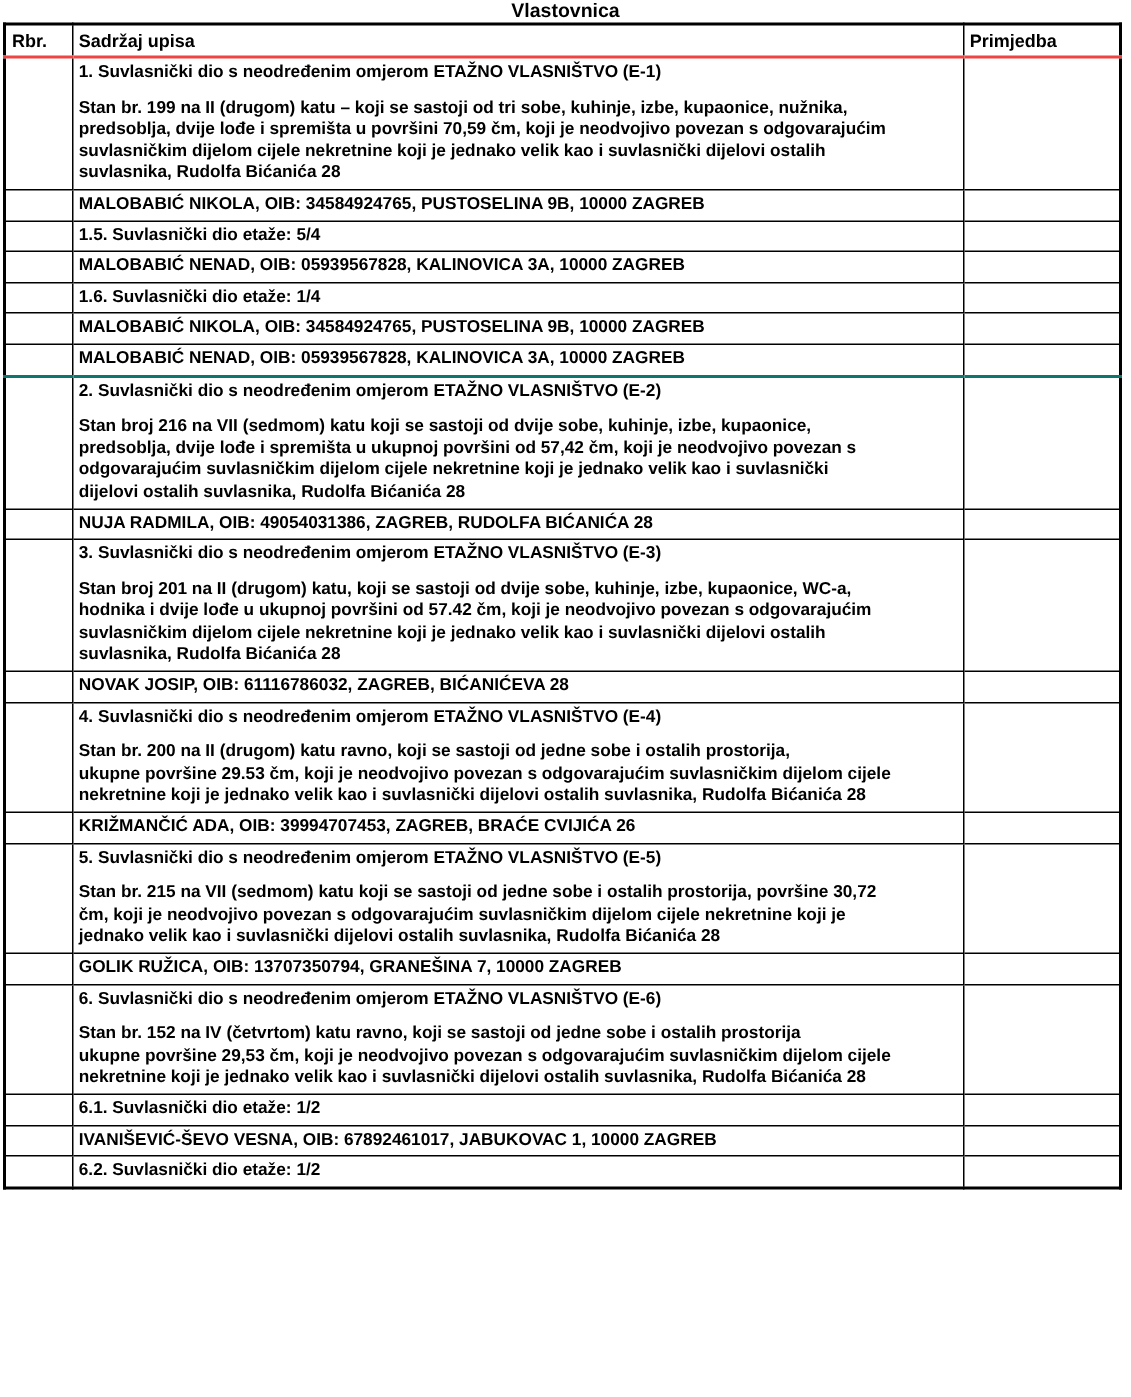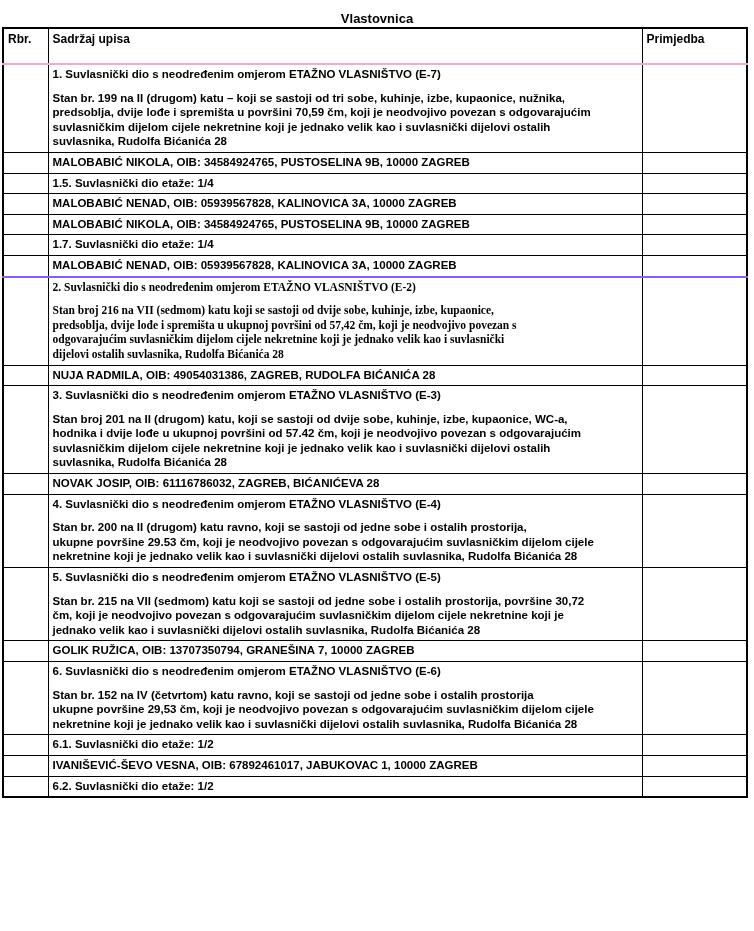--- a/index.html
+++ b/index.html
@@ -19,21 +19,21 @@
     width: 754px;
     height: 931px;
     box-sizing: border-box;
   }
   #doc-title {
     text-align: center;
     font-size: 13px;
     font-weight: bold;
     line-height: 13px;
     margin: 0;
-    padding: 12px 0 2px 0;
+    padding: 0 0 2px 0;
     letter-spacing: 0px;
   }
   table.vlast {
     border-collapse: collapse;
     table-layout: fixed;
     width: 744px;
     margin: 0 0 0 2px;
     border-left: 2px solid #000;
     border-right: 2px solid #000;
     border-top: 2px solid #000;
@@ -47,30 +47,30 @@
     border-left: 1px solid #000;
     border-right: 1px solid #000;
     vertical-align: top;
     padding: 2px 3px 3px 4px;
     font-size: 11.5px;
     line-height: 14.6px;
     font-weight: bold;
     text-align: left;
   }
   table.vlast thead th {
-    border-bottom: 2px solid #f9a8d4;
+    border-bottom: 2px solid #ef4444;
     font-size: 12px;
     padding-top: 2px;
-    padding-bottom: 16px;
+    padding-bottom: 2px;
     line-height: 16px;
   }
   th.h-sad { text-align: center; }
 
   
-  tr.sep-thick > td { border-top: 2px solid #8b5cf6; font-family: Liberation Serif, serif; }
+  tr.sep-thick > td { border-top: 2px solid #0f766e; }
   tr.sep-thin  > td { border-top: 1px solid #000; }
   tr.first-row > td { border-top: 0; }
 
   td.cell-sad { border-left: 1px solid #000; }
   td.cell-rbr { border-left: 0; }
   td.cell-prim { border-right: 0; }
 
   .blk { margin: 0; padding: 0; }
   .blk + .blk { margin-top: 9px; }
   .desc { white-space: pre-line; }
@@ -92,60 +92,60 @@
       <tr>
         <th class="h-rbr">Rbr.</th>
         <th class="h-sad">Sadržaj upisa</th>
         <th class="h-prim">Primjedba</th>
       </tr>
     </thead>
     <tbody id="tbody">
         <tr class="first-row">
           <td class="cell-rbr"></td>
           <td class="cell-sad">
-            <div class="blk">1. Suvlasnički dio s neodređenim omjerom ETAŽNO VLASNIŠTVO (E-7)</div>
+            <div class="blk">1. Suvlasnički dio s neodređenim omjerom ETAŽNO VLASNIŠTVO (E-1)</div>
             <div class="blk desc">Stan br. 199 na II (drugom) katu – koji se sastoji od tri sobe, kuhinje, izbe, kupaonice, nužnika,
 predsoblja, dvije lođe i spremišta u površini 70,59 čm, koji je neodvojivo povezan s odgovarajućim
 suvlasničkim dijelom cijele nekretnine koji je jednako velik kao i suvlasnički dijelovi ostalih
 suvlasnika, Rudolfa Bićanića 28</div>
           </td>
           <td class="cell-prim"></td>
         </tr>
         <tr class="sep-thin">
           <td class="cell-rbr"></td>
           <td class="cell-sad">
             <div class="blk">MALOBABIĆ NIKOLA, OIB: 34584924765, PUSTOSELINA 9B, 10000 ZAGREB</div>
           </td>
           <td class="cell-prim"></td>
         </tr>
         <tr class="sep-thin">
           <td class="cell-rbr"></td>
           <td class="cell-sad">
-            <div class="blk">1.5. Suvlasnički dio etaže: 1/4</div>
+            <div class="blk">1.5. Suvlasnički dio etaže: 5/4</div>
           </td>
           <td class="cell-prim"></td>
         </tr>
         <tr class="sep-thin">
           <td class="cell-rbr"></td>
           <td class="cell-sad">
             <div class="blk">MALOBABIĆ NENAD, OIB: 05939567828, KALINOVICA 3A, 10000 ZAGREB</div>
           </td>
           <td class="cell-prim"></td>
         </tr>
         <tr class="sep-thin">
           <td class="cell-rbr"></td>
           <td class="cell-sad">
+            <div class="blk">1.6. Suvlasnički dio etaže: 1/4</div>
+          </td>
+          <td class="cell-prim"></td>
+        </tr>
+        <tr class="sep-thin">
+          <td class="cell-rbr"></td>
+          <td class="cell-sad">
             <div class="blk">MALOBABIĆ NIKOLA, OIB: 34584924765, PUSTOSELINA 9B, 10000 ZAGREB</div>
-          </td>
-          <td class="cell-prim"></td>
-        </tr>
-        <tr class="sep-thin">
-          <td class="cell-rbr"></td>
-          <td class="cell-sad">
-            <div class="blk">1.7. Suvlasnički dio etaže: 1/4</div>
           </td>
           <td class="cell-prim"></td>
         </tr>
         <tr class="sep-thin">
           <td class="cell-rbr"></td>
           <td class="cell-sad">
             <div class="blk">MALOBABIĆ NENAD, OIB: 05939567828, KALINOVICA 3A, 10000 ZAGREB</div>
           </td>
           <td class="cell-prim"></td>
         </tr>
@@ -191,20 +191,27 @@
             <div class="blk">4. Suvlasnički dio s neodređenim omjerom ETAŽNO VLASNIŠTVO (E-4)</div>
             <div class="blk desc">Stan br. 200 na II (drugom) katu ravno, koji se sastoji od jedne sobe i ostalih prostorija,
 ukupne površine 29.53 čm, koji je neodvojivo povezan s odgovarajućim suvlasničkim dijelom cijele
 nekretnine koji je jednako velik kao i suvlasnički dijelovi ostalih suvlasnika, Rudolfa Bićanića 28</div>
           </td>
           <td class="cell-prim"></td>
         </tr>
         <tr class="sep-thin">
           <td class="cell-rbr"></td>
           <td class="cell-sad">
+            <div class="blk">KRIŽMANČIĆ ADA, OIB: 39994707453, ZAGREB, BRAĆE CVIJIĆA 26</div>
+          </td>
+          <td class="cell-prim"></td>
+        </tr>
+        <tr class="sep-thin">
+          <td class="cell-rbr"></td>
+          <td class="cell-sad">
             <div class="blk">5. Suvlasnički dio s neodređenim omjerom ETAŽNO VLASNIŠTVO (E-5)</div>
             <div class="blk desc">Stan br. 215 na VII (sedmom) katu koji se sastoji od jedne sobe i ostalih prostorija, površine 30,72
 čm, koji je neodvojivo povezan s odgovarajućim suvlasničkim dijelom cijele nekretnine koji je
 jednako velik kao i suvlasnički dijelovi ostalih suvlasnika, Rudolfa Bićanića 28</div>
           </td>
           <td class="cell-prim"></td>
         </tr>
         <tr class="sep-thin">
           <td class="cell-rbr"></td>
           <td class="cell-sad">

